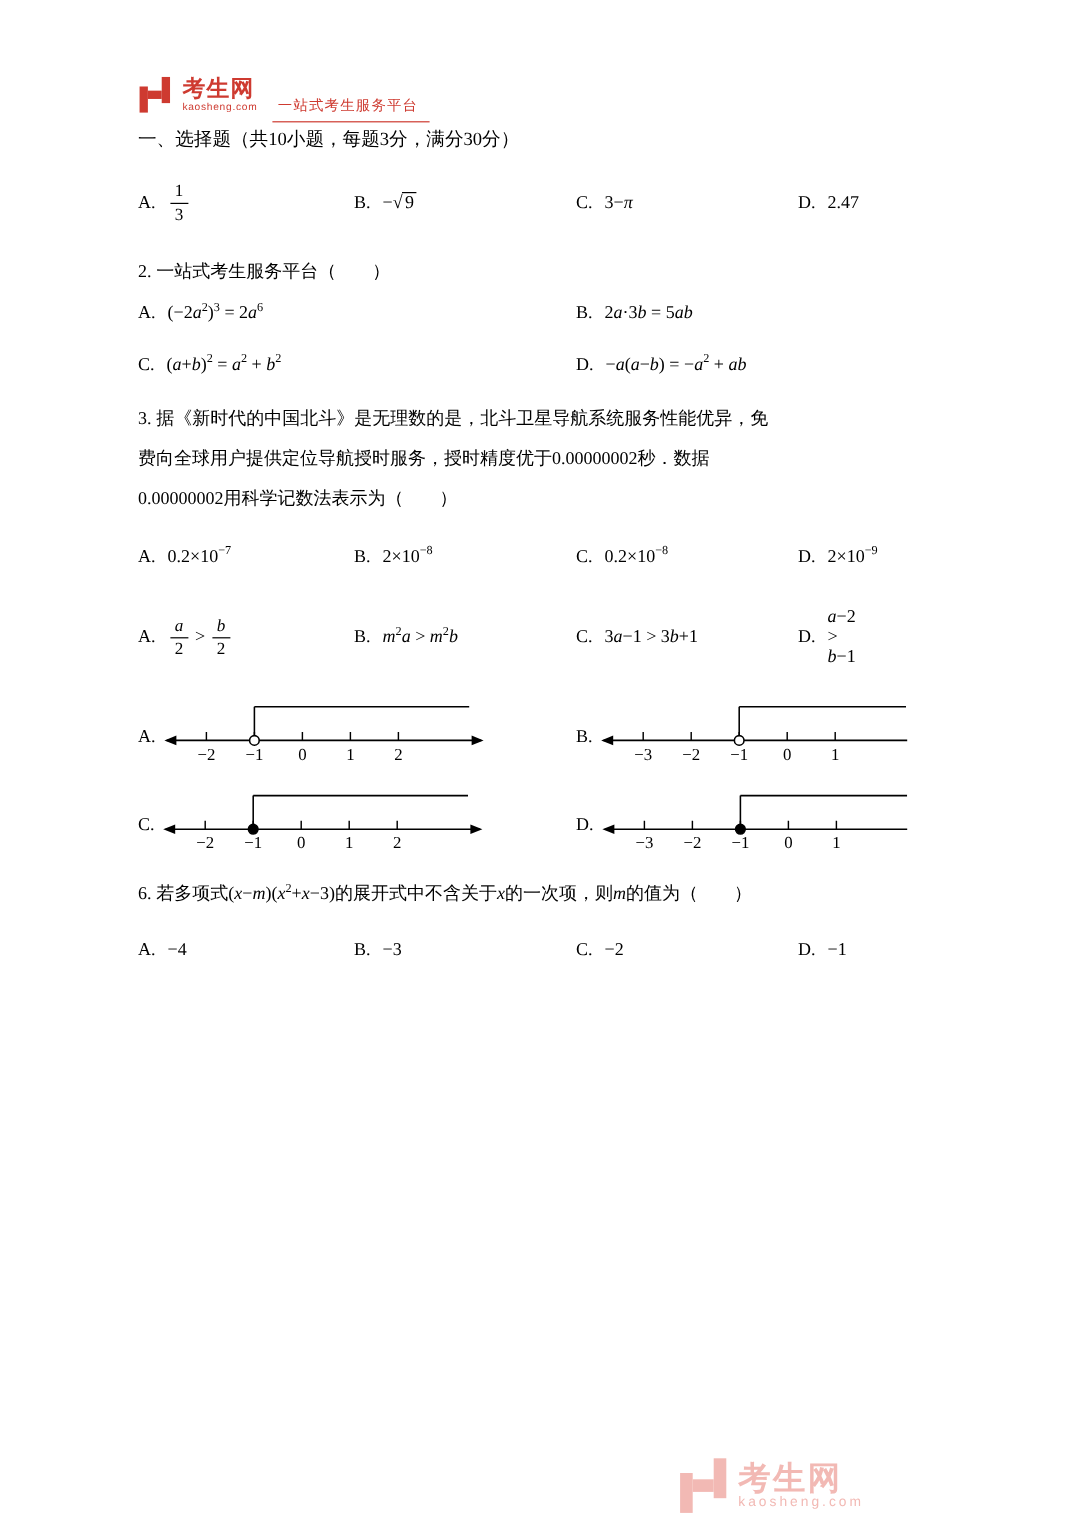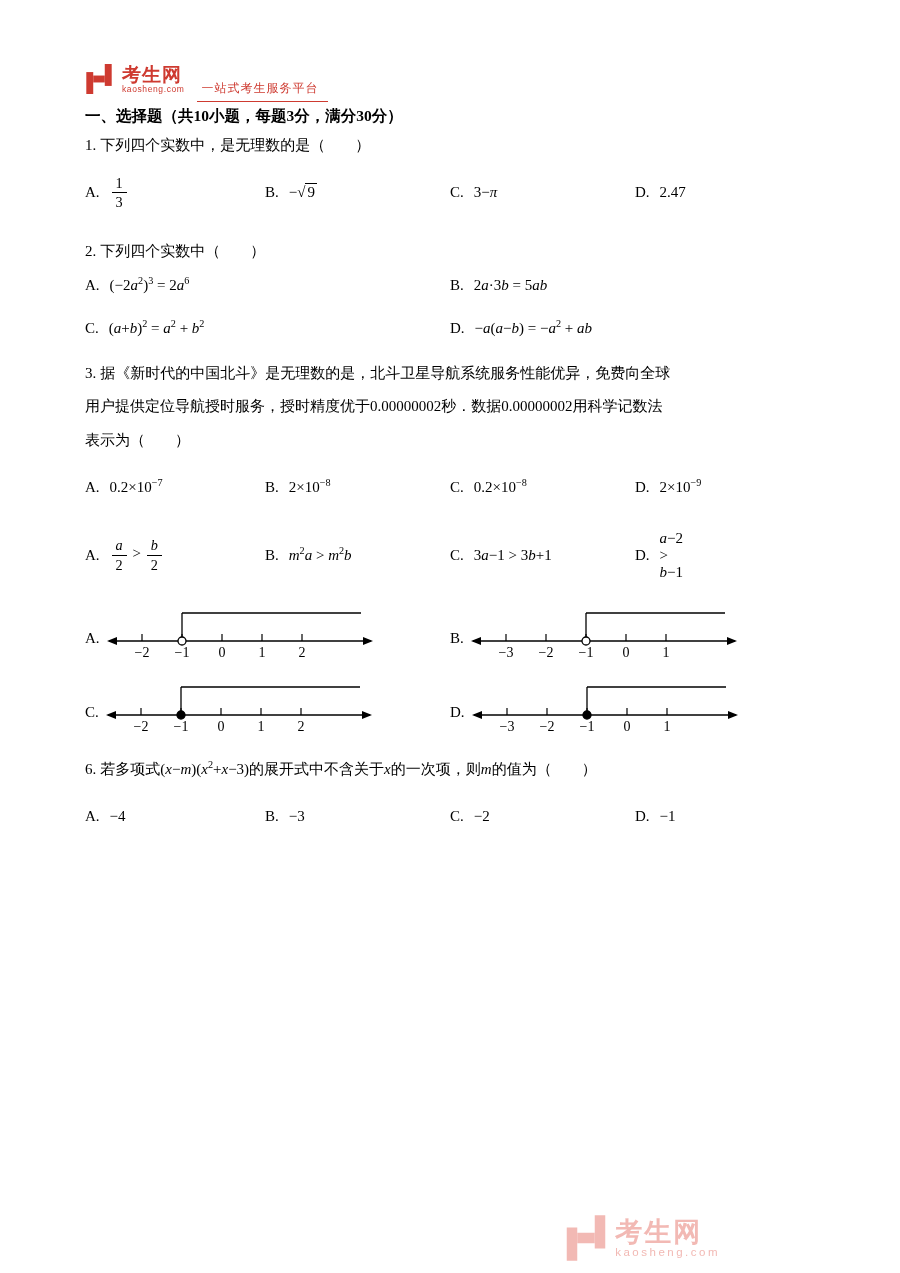--- a/index.html
+++ b/index.html
@@ -1,32 +1,32 @@
 <!DOCTYPE html>
 <html style="--brand: #ce3a30; --wm: #f2b9b4;"><head>
 <meta charset="utf-8">
 <style>
   :root{ --brand:#ce3a30; --wm:#f2b9b4; }
   *{margin:0;padding:0;box-sizing:border-box;}
   html,body{background:#fff;}
   body{width:900px;font-family:"Liberation Serif","DejaVu Serif",serif;color:#000;}
-  .page{position:relative;width:756px;height:1273px;background:#fff;padding:56px 85px 0;overflow:hidden;}
+  .page{position:relative;width:756px;height:1273px;background:#fff;padding:56px 115px 0;overflow:hidden;}
 
   
   .logo-row{display:flex;align-items:center;gap:9px;height:46px;margin-bottom:4px;font-family:"Liberation Sans","DejaVu Sans",sans-serif;}
   .logo-icon{width:28px;height:30px;flex:0 0 auto;}
   .logo-text{display:flex;flex-direction:column;line-height:1.05;}
   .brand-name{color:var(--brand);font-weight:bold;font-size:19px;letter-spacing:1px;}
   .brand-domain{color:var(--brand);font-size:8.5px;letter-spacing:.6px;}
   .brand-tagline{color:var(--brand);font-size:12px;align-self:flex-end;border-bottom:1px solid var(--brand);padding:0 10px 4px 4px;margin-left:4px;letter-spacing:1px;}
 
   
   .title{text-align:center;font-size:21px;font-weight:bold;margin:14px 0 24px;letter-spacing:.5px;}
   .subtitle{text-align:center;font-size:19px;font-weight:bold;margin:0 0 32px;letter-spacing:1px;}
-  .section-heading{font-size:15.5px;font-weight:bold;margin-bottom:2px;}
+  .section-heading{font-size:15.5px;font-weight:normal;margin-bottom:20px;}
 
   
   .question{margin-bottom:20px;}
   .stem{font-size:15px;line-height:2.25;}
   .qnum{margin-right:4px;}
   .options{margin-top:8px;font-size:15px;}
   .row4{display:grid;grid-template-columns:180px 185px 185px 1fr;align-items:center;min-height:44px;}
   .grid2{display:grid;grid-template-columns:365px 1fr;row-gap:26px;align-items:center;}
   .option{display:inline-flex;align-items:center;gap:10px;}
   .olabel{flex:0 0 auto;}
@@ -69,21 +69,20 @@
       <div class="brand-name">考生网</div>
       <div class="brand-domain">kaosheng.com</div>
     </div>
     <div class="brand-tagline">一站式考生服务平台</div>
   </header>
 
 
   <div class="section-heading">一、选择题（共10小题，每题3分，满分30分）</div>
 
   <section class="question">
-    <p class="stem"><span class="qnum">1.</span><span>下列四个实数中，是无理数的是（  ）</span></p>
     <div class="options row4">
       <span class="option">
           <span class="olabel">A.</span>
           <span class="oval"><span class="frac">
               <span class="fnum">1</span>
               <span class="fden">3</span>
             </span></span>
         </span>
       <span class="option">
           <span class="olabel">B.</span>
@@ -94,21 +93,21 @@
           <span class="oval">3−<i>π</i></span>
         </span>
       <span class="option">
           <span class="olabel">D.</span>
           <span class="oval">2.47</span>
         </span>
     </div>
   </section>
 
   <section class="question">
-    <p class="stem"><span class="qnum">2.</span><span>下列四个实数中（  ）</span></p>
+    <p class="stem"><span class="qnum">2.</span><span>一站式考生服务平台（  ）</span></p>
     <div class="options grid2">
       <span class="option">
           <span class="olabel">A.</span>
           <span class="oval">(−2<i>a</i><sup>2</sup>)<sup>3</sup> = 2<i>a</i><sup>6</sup></span>
         </span>
       <span class="option">
           <span class="olabel">B.</span>
           <span class="oval">2<i>a</i>·3<i>b</i> = 5<i>ab</i></span>
         </span>
       <span class="option">

